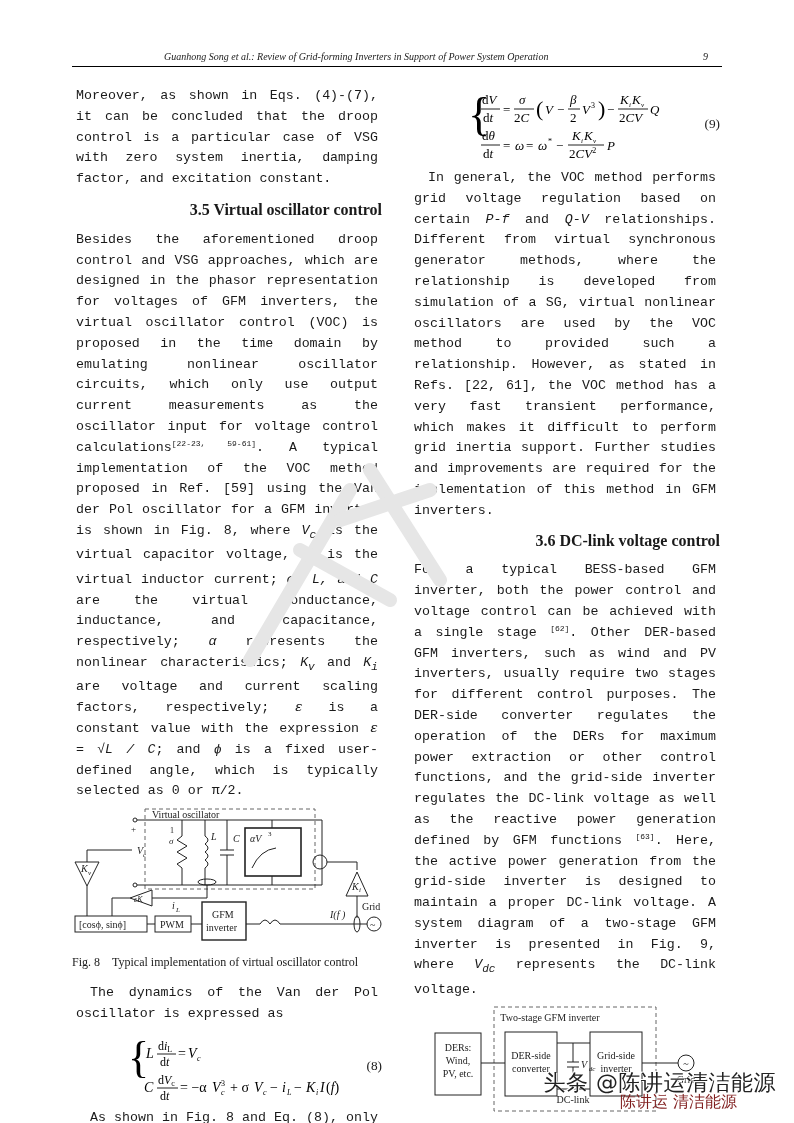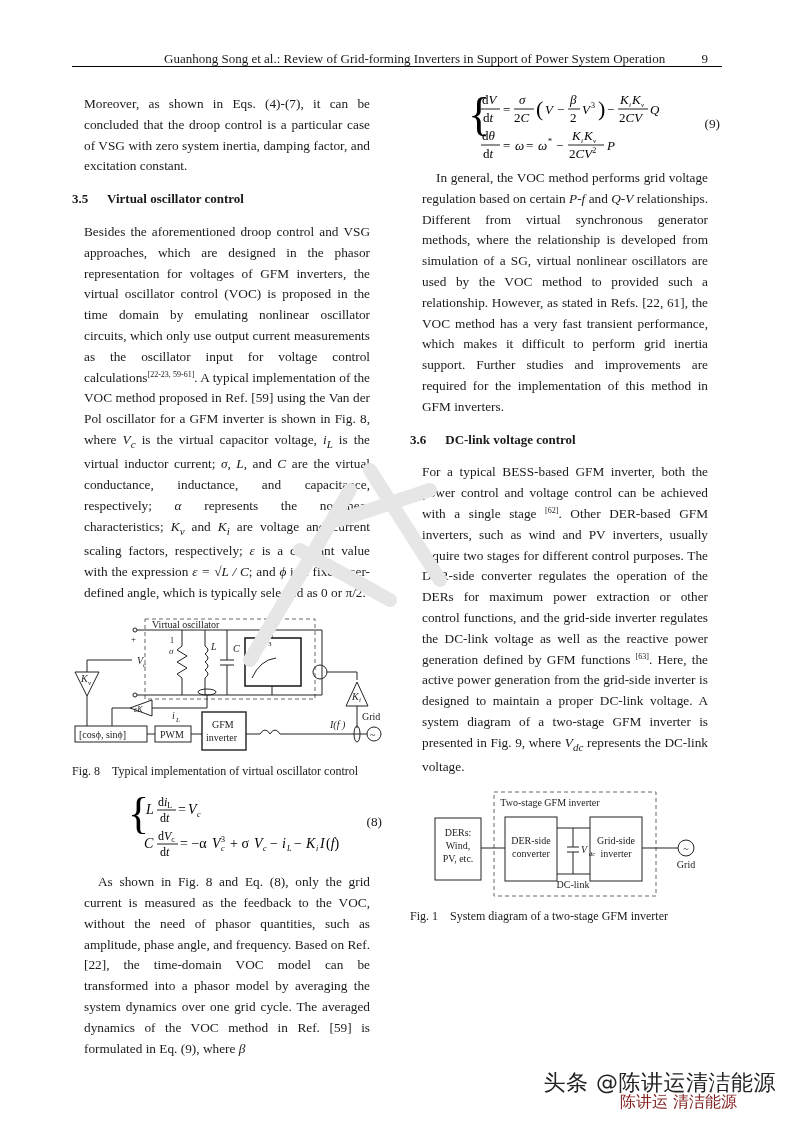--- a/index.html
+++ b/index.html
@@ -1,27 +1,27 @@
 <!DOCTYPE html>
 <html><head>
 <meta charset="utf-8">
 <style>
   html, body { margin:0; padding:0; background:#fff; }
   body { width:794px; height:1123px; position:relative; overflow:hidden;
          font-family:"Liberation Serif", serif; color:#1a1a1a; }
   .header { position:absolute; left:72px; top:50px; width:650px; height:16px;
-            font-size:13px; border-bottom:1px solid #000; }
+            font-size:10px; border-bottom:1px solid #000;font-style:italic; }
   .header .title { position:absolute; left:92px; top:1px; }
   .header .pnum { position:absolute; right:14px; top:1px; }
   .col { position:absolute; top:82px; width:310px; font-size:13.3px; line-height:20.8px; }
   .col.left { left:72px; }
   .col.right { left:410px; }
-  p { margin:12px; text-align:justify; text-align-last:auto; }
+  p { margin:4px; text-align:justify; text-align-last:auto;font-family:Liberation Mono, monospace; }
   p.indent { text-indent:14px; }
-  .sec { font-weight:bold; margin:9px 0 9px 0; font-size:13px; }
+  .sec { font-weight:bold; margin:9px 0 9px 0; font-size:16px;text-align:right; }
   .sec .num { display:inline-block; width:32px; }
   sup { font-size:8px; line-height:0; }
   i { font-style:italic; }
   .eq { position:relative; height:76px; margin:2px 0 4px 0; }
   .eq svg { position:absolute; left:0; top:0; }
   .eqnum { position:absolute; right:0; top:28px; }
   .fig { position:relative; }
   .caption { font-size:12px; }
   .caption .fn { display:inline-block; margin-right:12px; }
   .diagram text { font-family:"Liberation Serif", serif; }
@@ -123,20 +123,21 @@
         <text x="258" y="112" font-style="italic">I(f )</text>
         <text x="290" y="104">Grid</text>
         <text x="298" y="122">~</text>
       </g>
     </svg>
     <div class="caption" style="margin-top:4px;">
       <span class="fn">Fig. 8</span><span>Typical implementation of virtual oscillator control</span>
     </div>
   </div>
 
+  <p class="indent" style="margin-top:10px;">The dynamics of the Van der Pol oscillator is expressed as</p>
 
   <div class="eq">
     <svg width="290" height="76">
       <text x="56" y="44" font-size="44" font-family="Liberation Serif, serif">{</text>
       <g font-family="Liberation Serif, serif" font-size="14" font-style="italic">
         <text x="74" y="30">L</text>
         <text x="86" y="22" font-style="normal" font-size="12">d<tspan font-style="italic">i</tspan><tspan font-size="8" dy="2">L</tspan></text>
         <line x1="85" y1="26" x2="104" y2="26" stroke="#222"></line>
         <text x="88" y="38" font-size="12" font-style="normal">d<tspan font-style="italic">t</tspan></text>
         <text x="106" y="30" font-style="normal">=</text>

